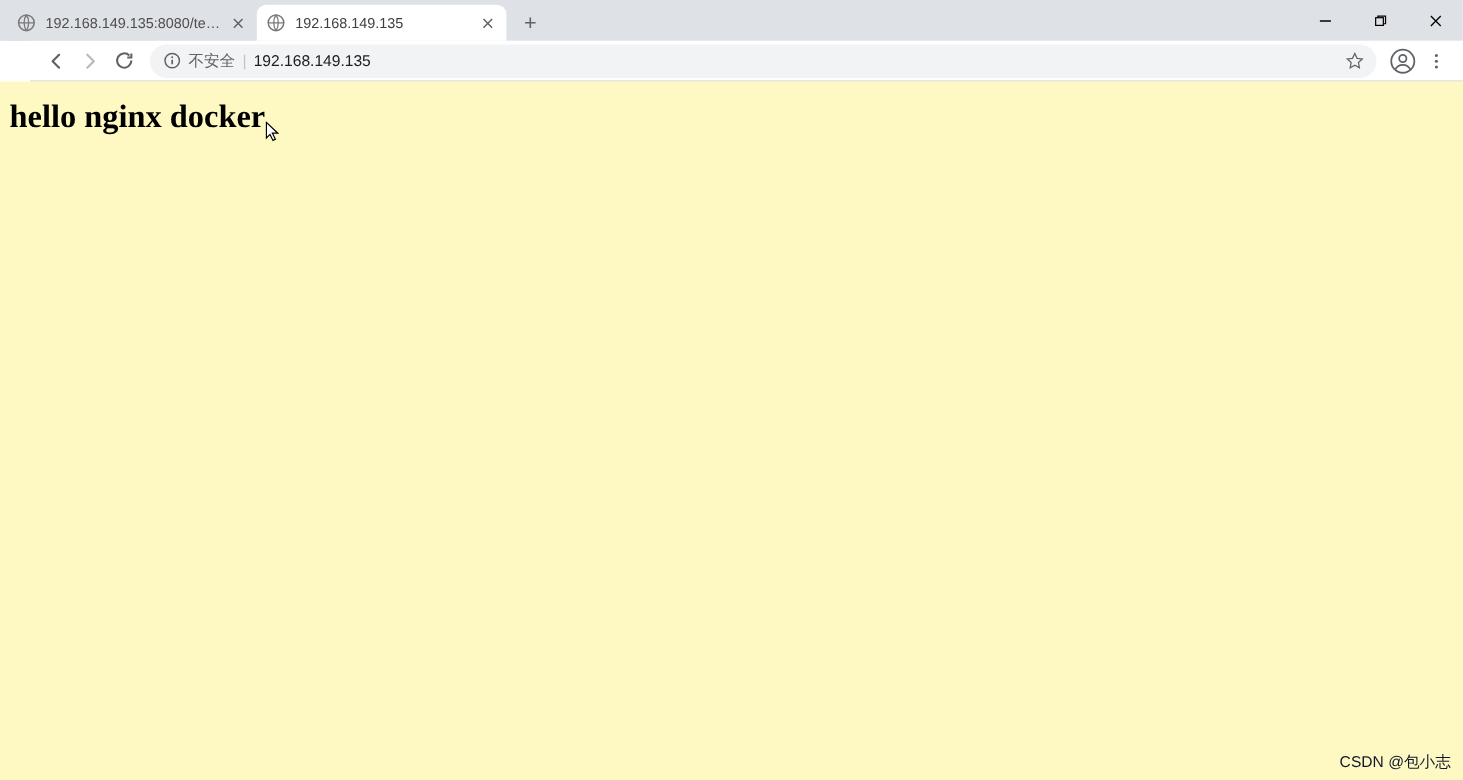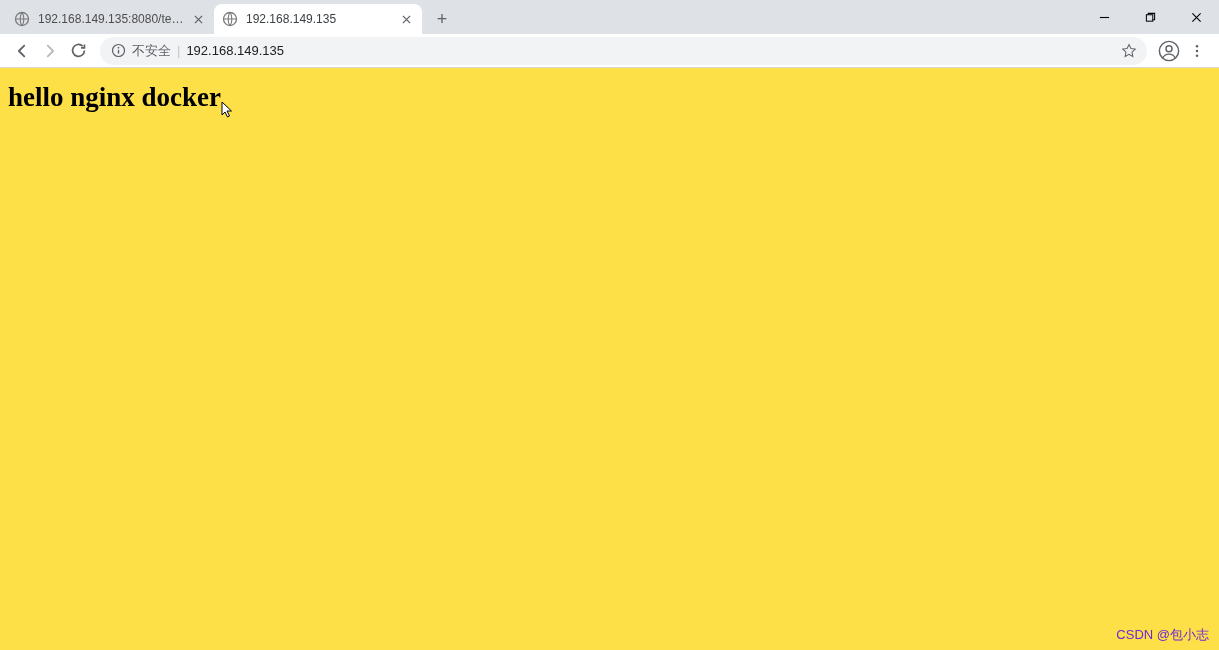--- a/index.html
+++ b/index.html
@@ -100,20 +100,21 @@
     }
     
     .toolbar {
       height: 34px;
       background: #ffffff;
       border-bottom: 1px solid #d7d7d7;
       display: flex;
       align-items: center;
       padding: 0 8px;
       position: relative;
+      margin-left: 25px;
     }
     .nav-btn {
       width: 28px;
       height: 28px;
       display: flex;
       align-items: center;
       justify-content: center;
       cursor: pointer;
       color: #5f6368;
       border-radius: 50%;
@@ -165,21 +166,21 @@
       height: 28px;
       display: flex;
       align-items: center;
       justify-content: center;
       color: #5f6368;
       cursor: pointer;
     }
     
     .content {
       flex: 1;
-      background: #fde047;
+      background: #fef9c3;
       padding: 14px 8px;
       position: relative;
     }
     .page-heading {
       font-size: 27px;
       font-weight: bold;
       font-family: "Times New Roman", serif;
       color: #000;
       position: relative;
       display: inline-block;
@@ -199,21 +200,21 @@
       font-size: 17px;
       color: #ff0000;
       font-family: "SimSun", "STSong", serif;
       pointer-events: none;
     }
     .watermark {
       position: absolute;
       right: 10px;
       bottom: 6px;
       font-size: 13px;
-      color: #6d28d9;
+      color: #0f172a;
       font-family: "Microsoft YaHei", sans-serif;
     }
     svg { display: block; }
   </style>
 </head>
 <body>
 
 <div class="window-frame">
 
   <div class="tab-strip">

